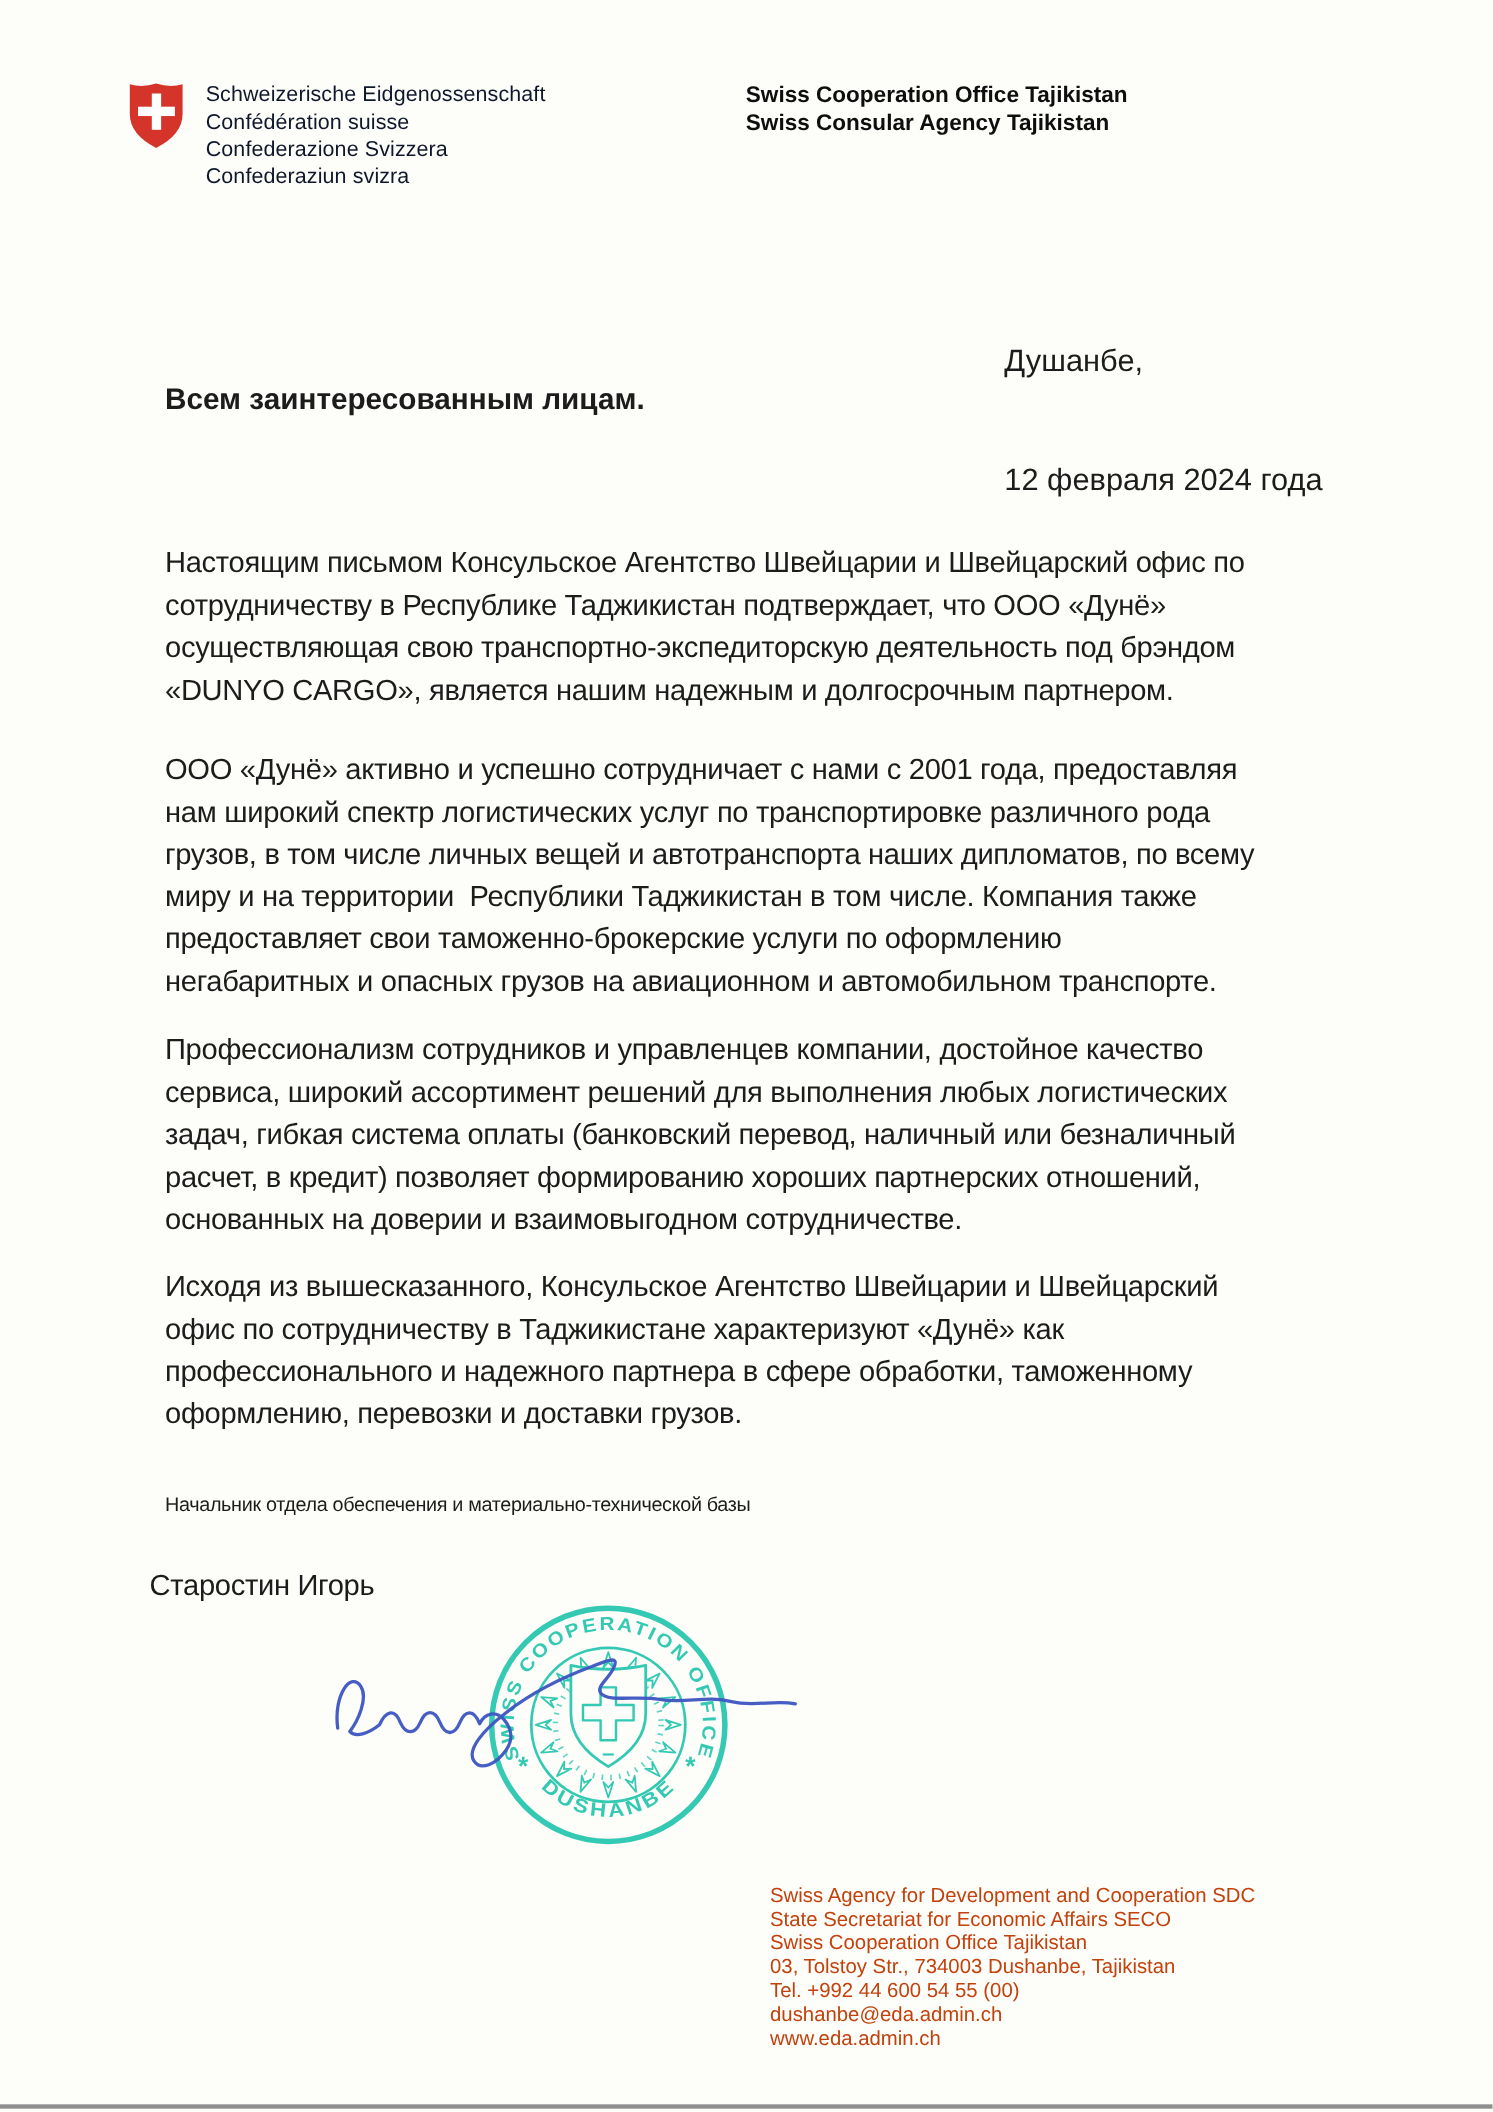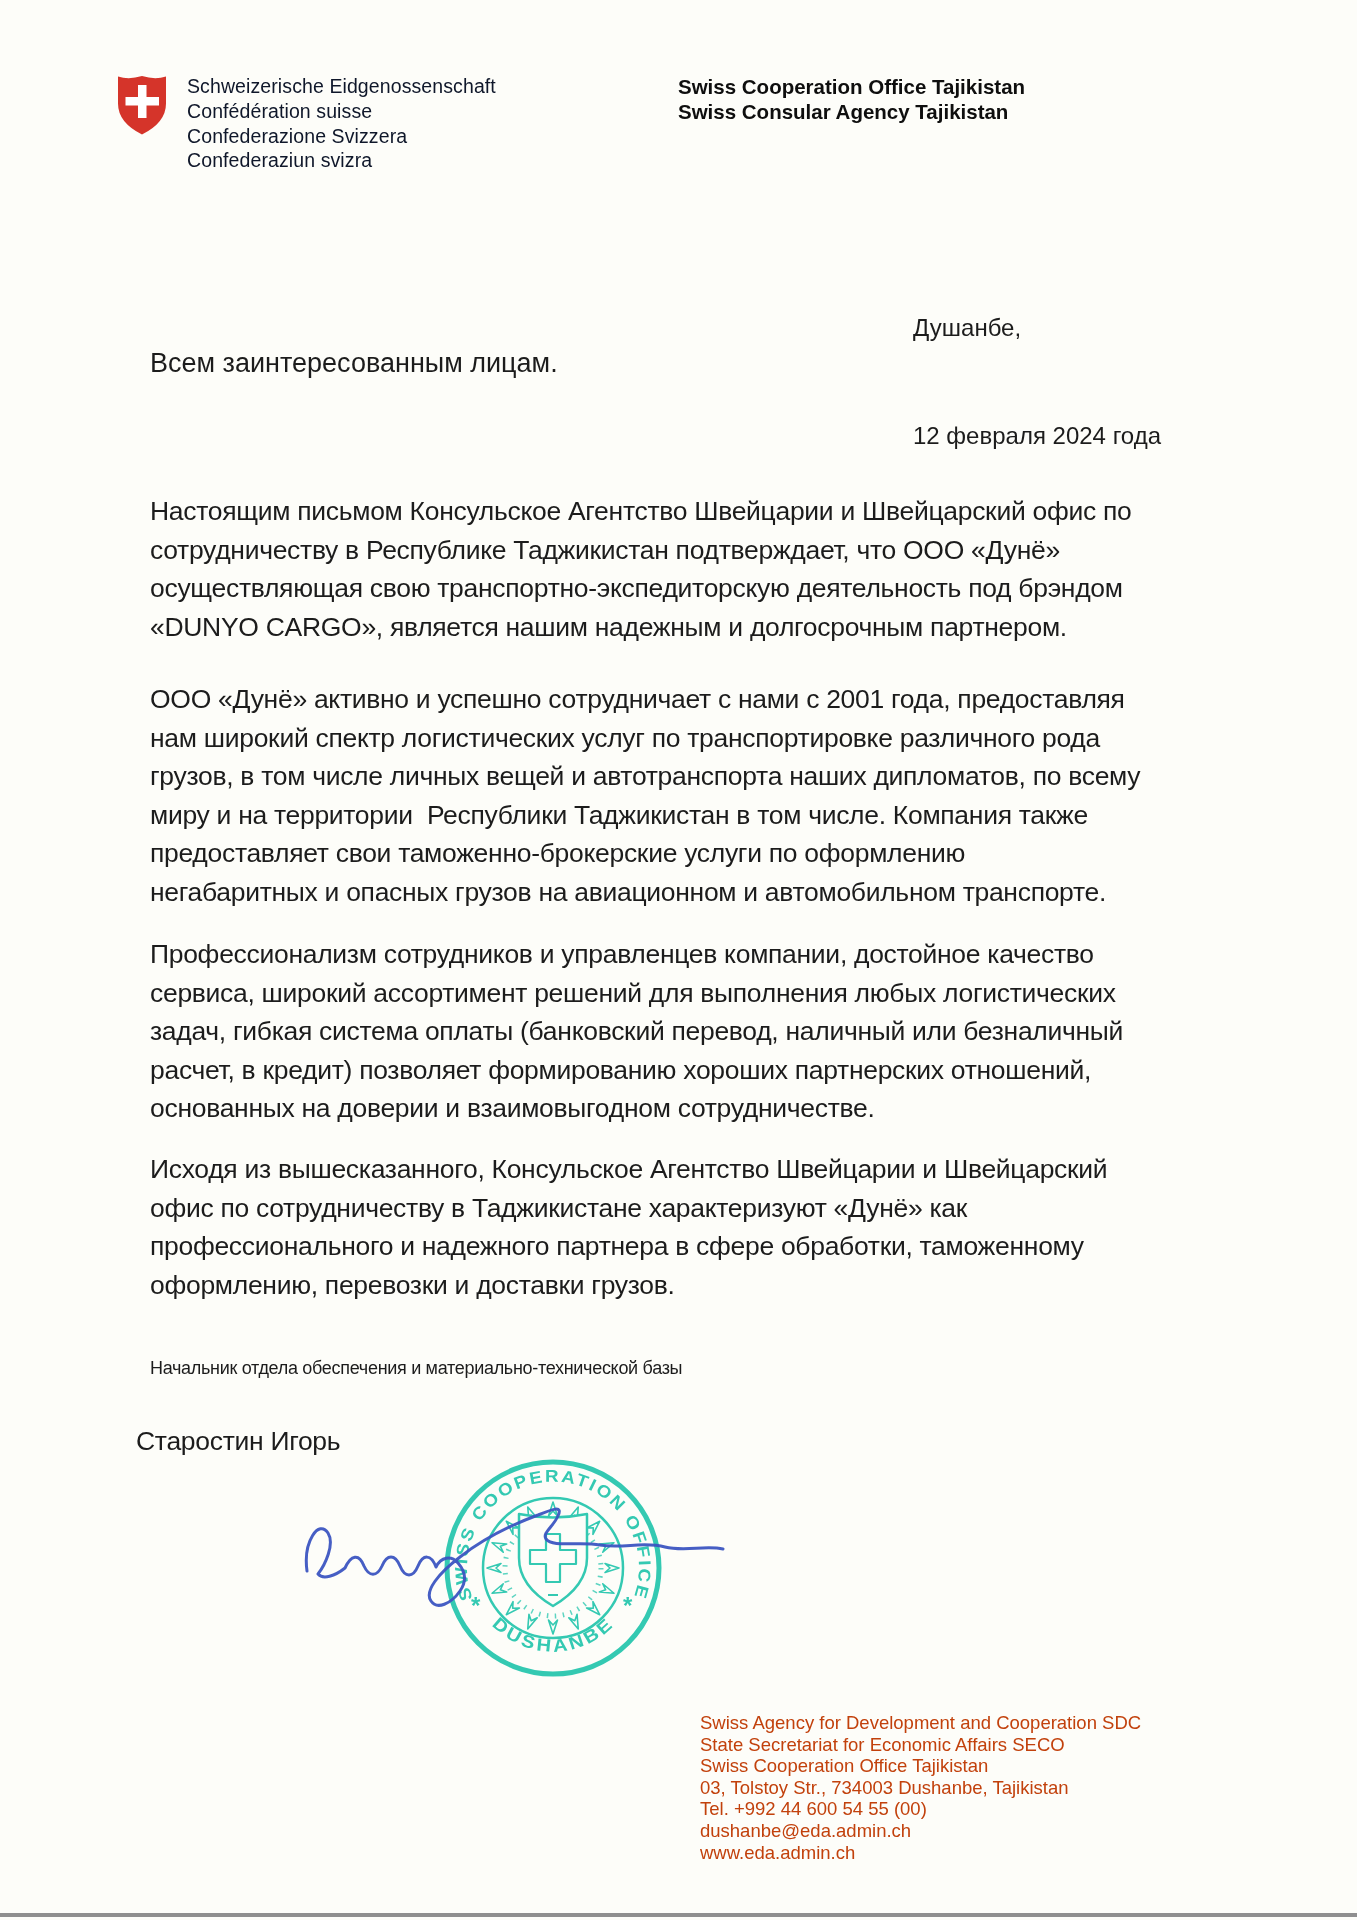--- a/index.html
+++ b/index.html
@@ -7,22 +7,22 @@
     width:1357px;height:1920px;position:relative;overflow:hidden;
     background:#fdfdf9;color:#1c1c1c;
     font-family:"Liberation Sans", sans-serif;
   }
   .abs{position:absolute;}
   
   .coat{left:117px;top:73px;width:50px;height:63px;}
   .federal{left:187px;top:74px;font-size:19.5px;line-height:24.8px;color:#0f172a;letter-spacing:0.1px;}
   .office{left:678px;top:74px;font-size:20.5px;line-height:25px;font-weight:bold;color:#0e0e0e;}
   
-  .dateline{left:913px;top:238px;font-size:24px;line-height:36px;white-space:pre;}
-  .salutation{left:150px;top:348px;font-size:27px;font-weight:normal;}
+  .dateline{left:913px;top:238px;font-size:28px;line-height:36px;white-space:pre;}
+  .salutation{left:150px;top:348px;font-size:27px;font-weight:bold;}
   
   .para{left:150px;font-size:26.5px;line-height:38.5px;white-space:pre;letter-spacing:-0.3px;}
   #p1{top:492px}#p2{top:680px}#p3{top:935px}#p4{top:1150px}
   .signoff-title{left:150px;top:1358px;font-size:18px;letter-spacing:-0.3px;text-align:center;}
   .signoff-name{left:136px;top:1426px;font-size:26.5px;letter-spacing:-0.3px;}
   
   .stamp{left:433px;top:1448px;width:240px;height:240px;}
   .sig{left:295px;top:1483px;width:440px;height:150px;}
   
   .footer{left:700px;top:1712px;font-size:18.5px;line-height:21.6px;color:#c2410c;}

